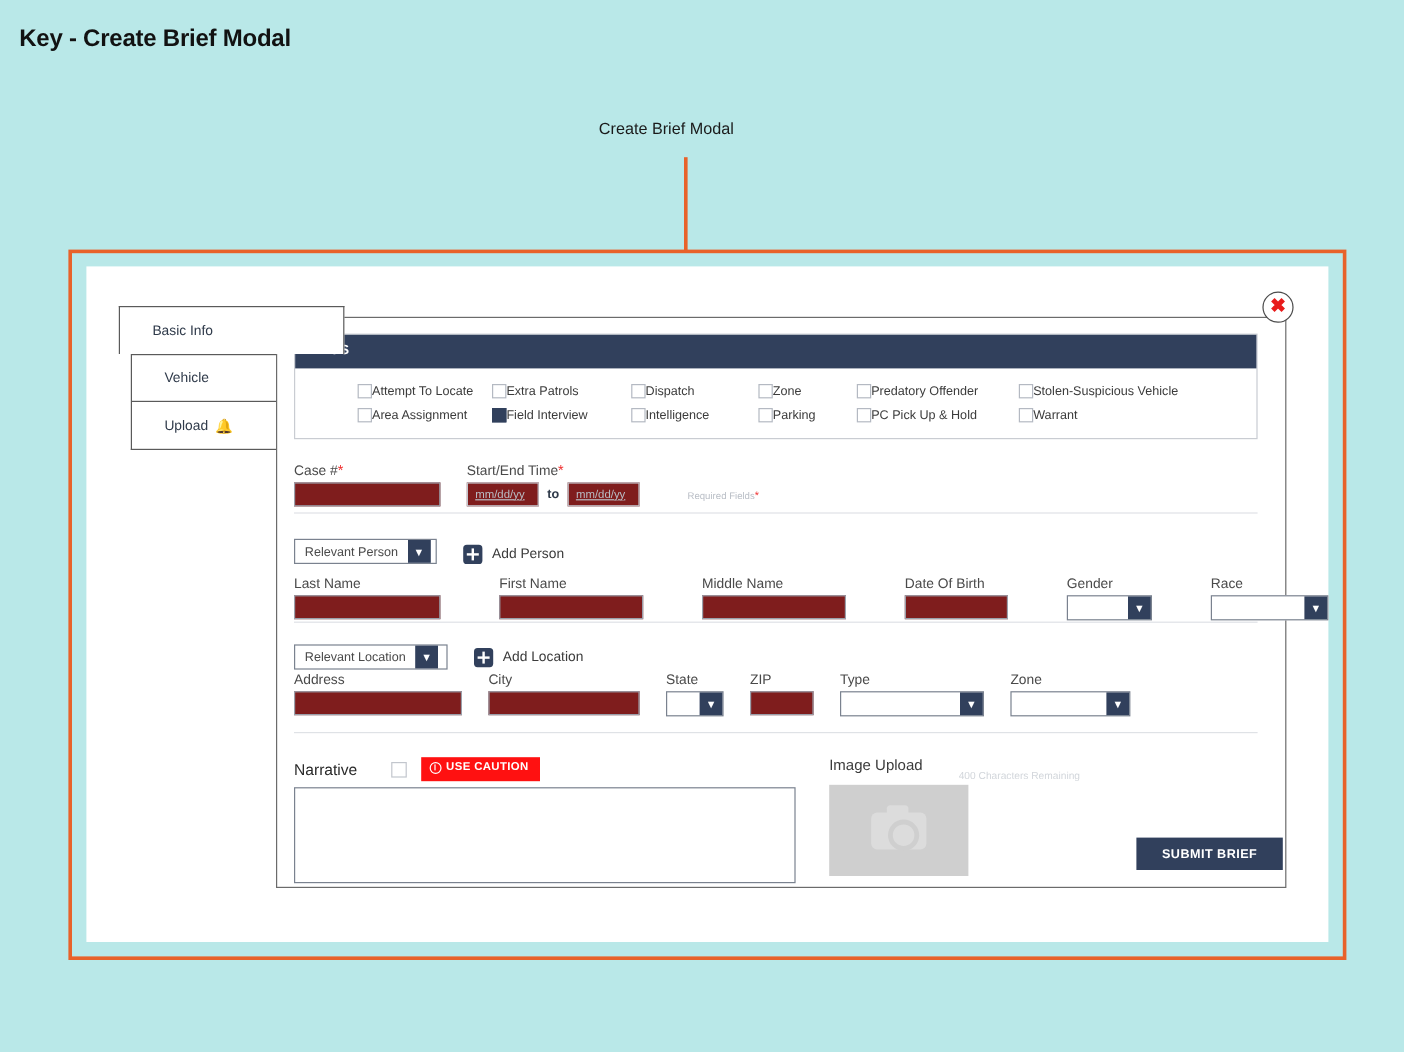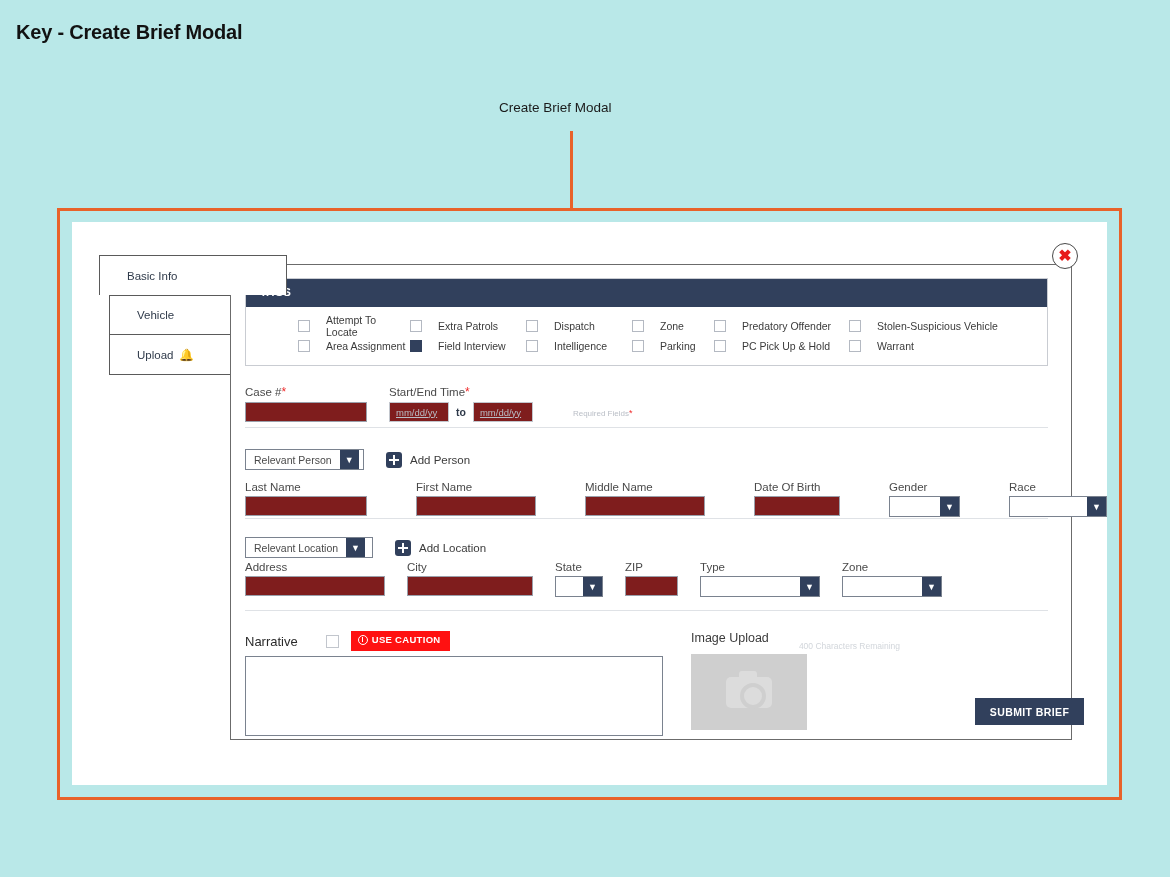--- a/index.html
+++ b/index.html
@@ -134,21 +134,21 @@
     gap: 0;
   }
   .tag-col {
     display: flex;
     flex-direction: column;
     gap: 6px;
   }
   .tag-item {
     display: flex;
     align-items: center;
-    gap: 16px;
+    gap: 0;
     font-size: 10.5px;
     color: #3b3b3b;
     height: 14px;
   }
   .cbox {
     width: 12px;
     height: 12px;
     border: 1px solid #b4b9c2;
     background: #fff;
     flex: 0 0 auto;
@@ -256,21 +256,21 @@
   .plus-icon::before, .plus-icon::after {
     content: "";
     position: absolute;
     background: #fff;
   }
   .plus-icon::before { left: 7px; top: 3px; width: 2px; height: 10px; }
   .plus-icon::after { top: 7px; left: 3px; height: 2px; width: 10px; }
 
   
   .sel-row { position: absolute; left: 14px; display: flex; align-items: center; }
-  .person-sel-row { top: 184px; }
+  .person-sel-row { top: 184px; align-items: flex-end; }
   .person-fields { position: absolute; left: 14px; top: 216px; display: flex; gap: 27px; }
   .loc-sel-row { top: 272px; }
   .loc-fields { position: absolute; left: 14px; top: 296px; display: flex; }
   .fld { margin-right: 22px; }
   .fld .sel { height: 21px; }
 
   
   .narr-wrap { position: absolute; left: 14px; top: 366px; width: 803px; }
   .narr-head { display: flex; align-items: center; height: 20px; }
   .narr-title { font-size: 13px; color: #2a2a2a; }
@@ -353,34 +353,33 @@
     width: 18px; height: 18px;
     border: 4px solid #cfcfcf;
     border-radius: 50%;
   }
 
   
   .submit-btn {
     position: absolute;
     left: 716px;
     top: 433px;
-    width: 109px;
+    width: 122px;
     height: 27px;
     background: #31405c;
     color: #fff;
     font-size: 10.5px;
     font-weight: bold;
     letter-spacing: 0.4px;
     display: flex;
     align-items: center;
     justify-content: center;
     border: none;
     cursor: pointer;
     font-family: "Liberation Sans", sans-serif;
-    margin-left: 28px;
   }
 
   
   .close-btn {
     position: absolute;
     left: 980px;
     top: 21px;
     width: 26px;
     height: 26px;
     border-radius: 50%;

